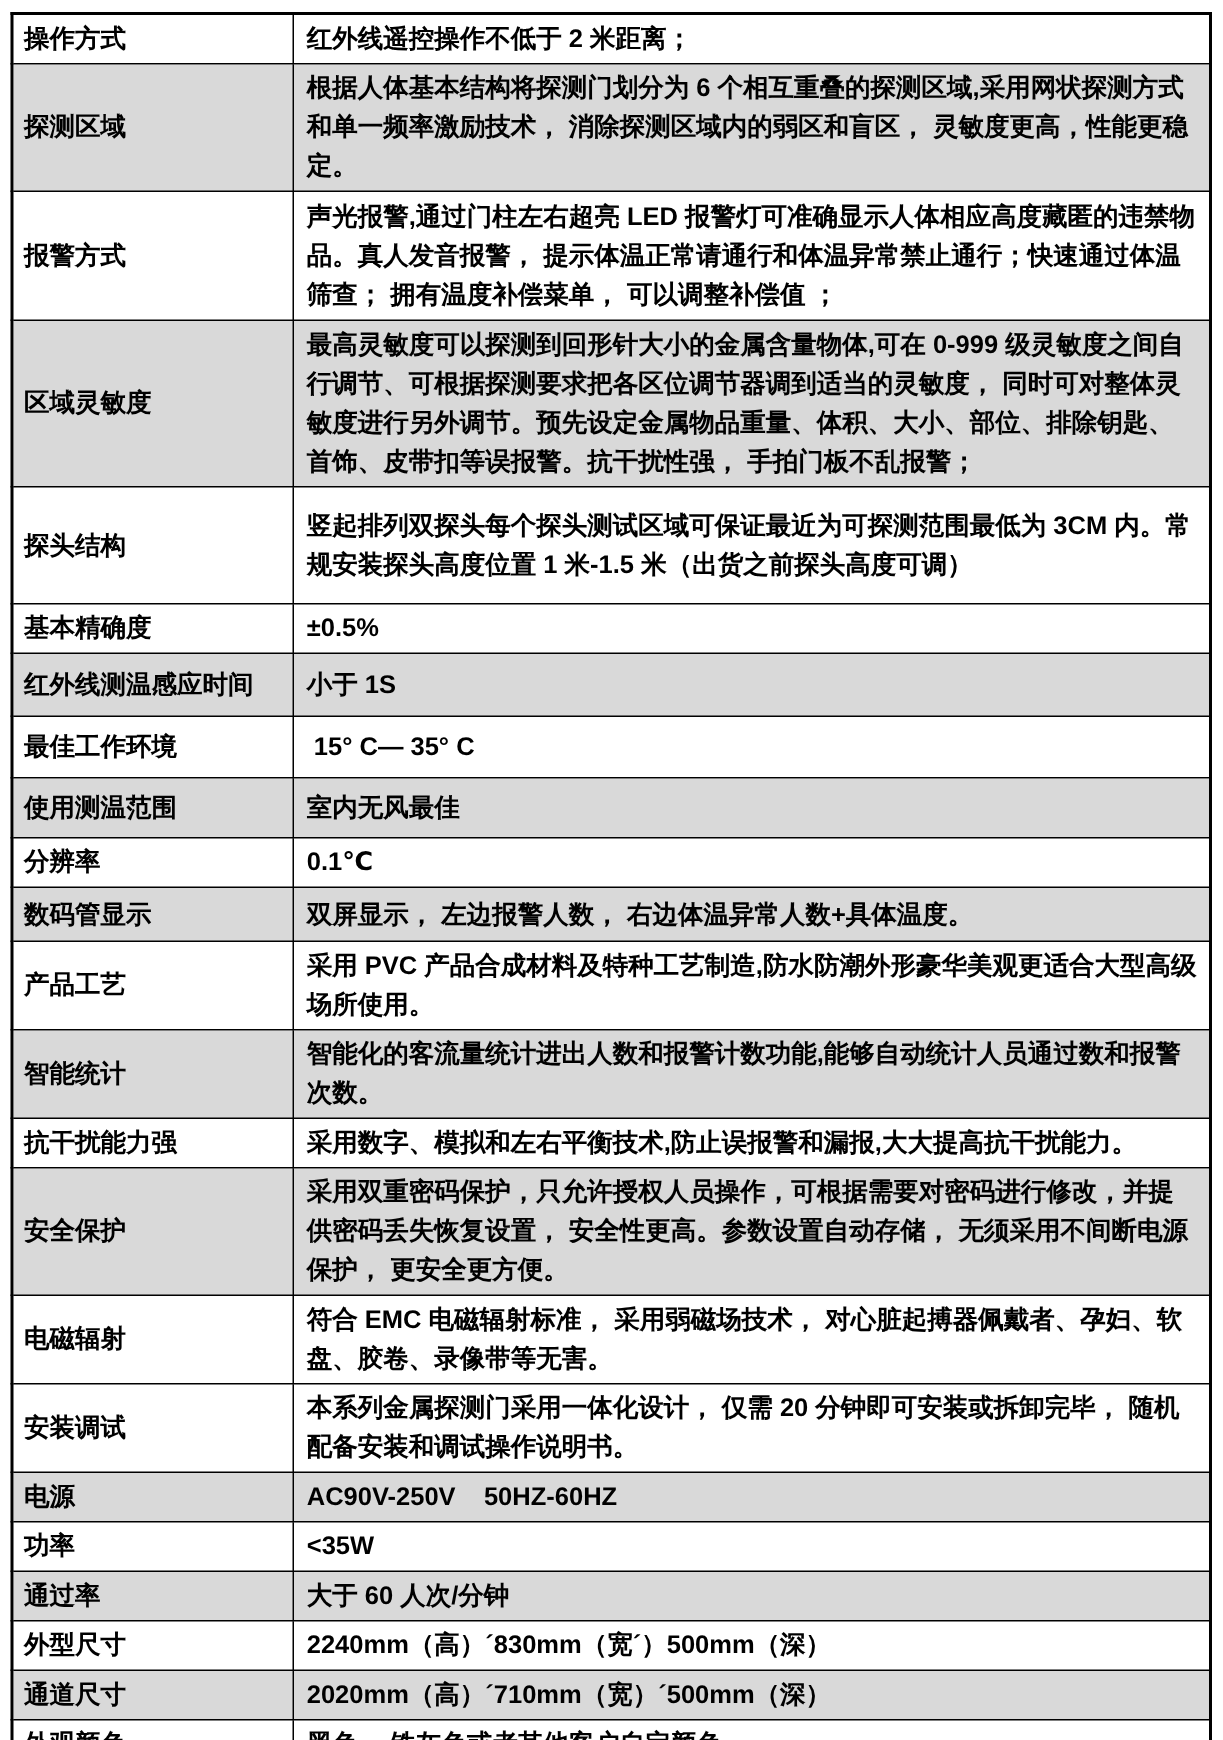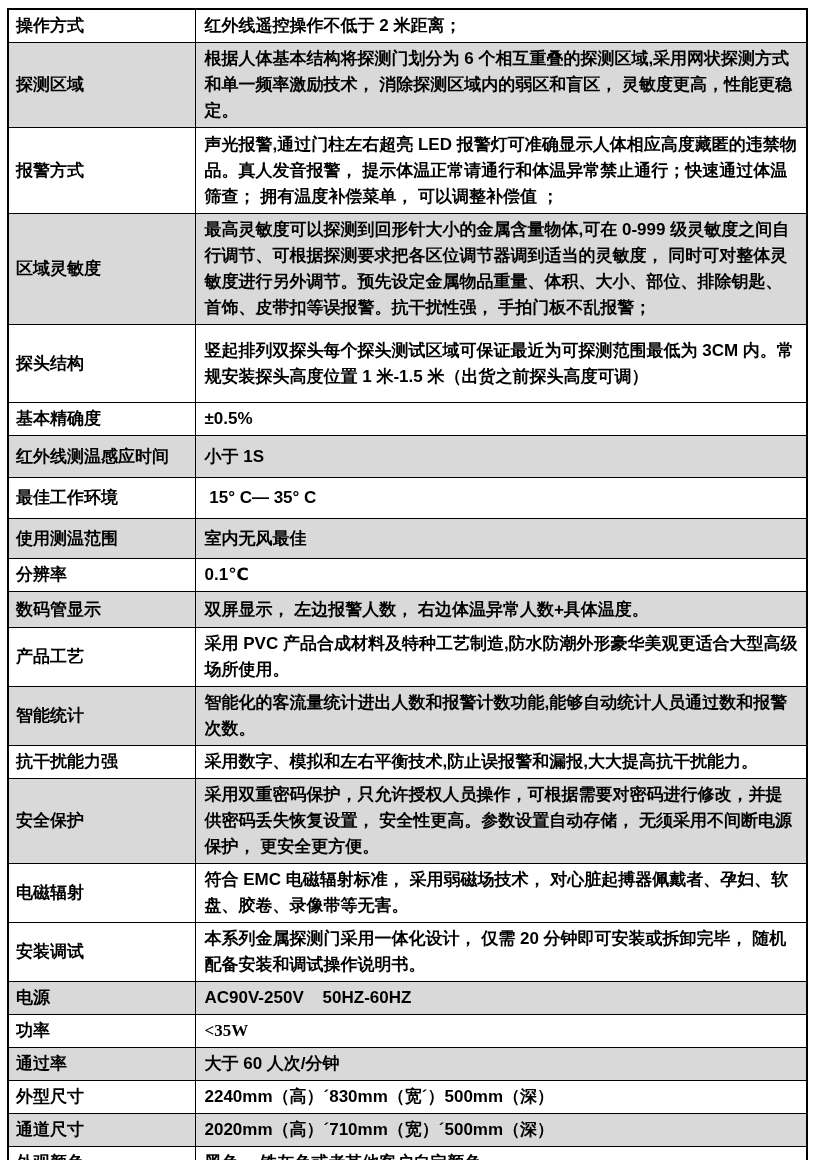--- a/index.html
+++ b/index.html
@@ -52,21 +52,21 @@
   tr:nth-child(9)  { height: 40px; }
   tr:nth-child(10) { height: 24px; }
   tr:nth-child(11) { height: 36px; padding-left: 22px; }
   tr:nth-child(12) { height: 58px; }
   tr:nth-child(13) { height: 57px; }
   tr:nth-child(14) { height: 29px; }
   tr:nth-child(15) { height: 80px; }
   tr:nth-child(16) { height: 55px; }
   tr:nth-child(17) { height: 55px; }
   tr:nth-child(18) { height: 28px; }
-  tr:nth-child(19) { height: 30px; font-family: Liberation Serif, serif; }
+  tr:nth-child(19) { height: 30px; }
   tr:nth-child(20) { height: 29px; }
   tr:nth-child(21) { height: 28px; }
   tr:nth-child(22) { height: 28px; padding-left: 48px; }
   tr:nth-child(23) { height: 28px; }
   tr:nth-child(24) { height: 28px; }
   tr:nth-child(25) { height: 28px; }
 </style>
 </head>
 <body>
 

